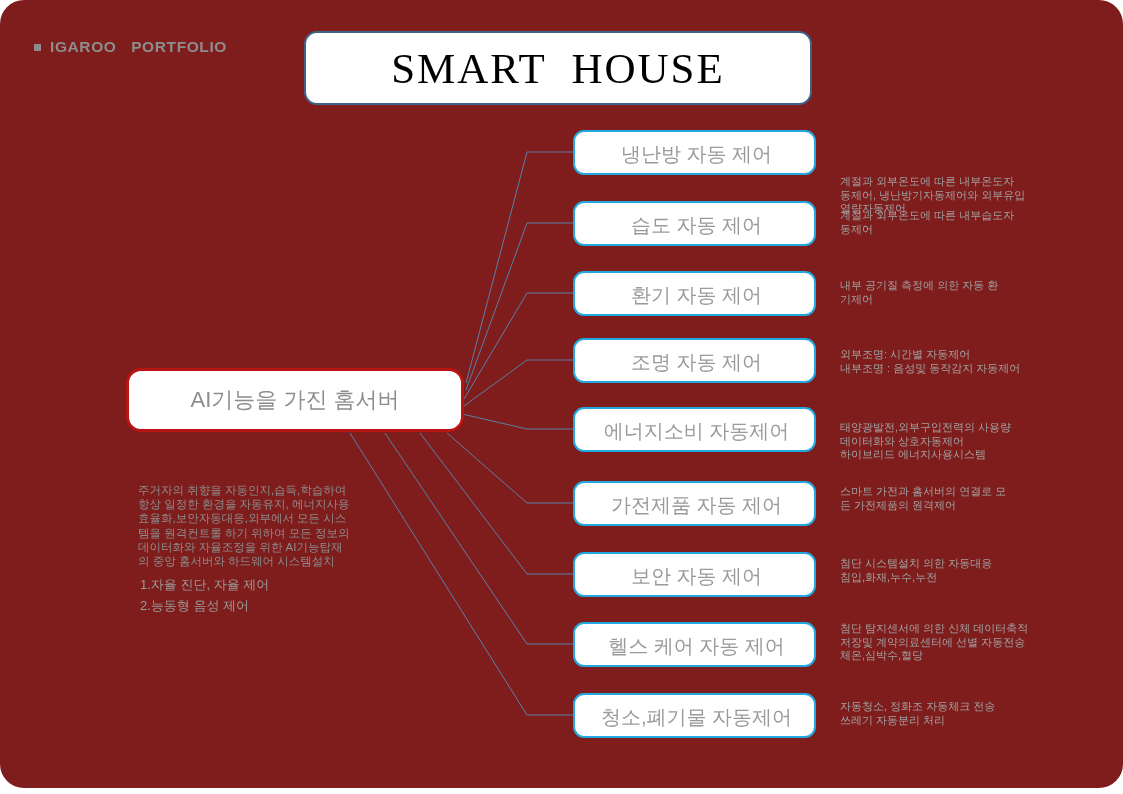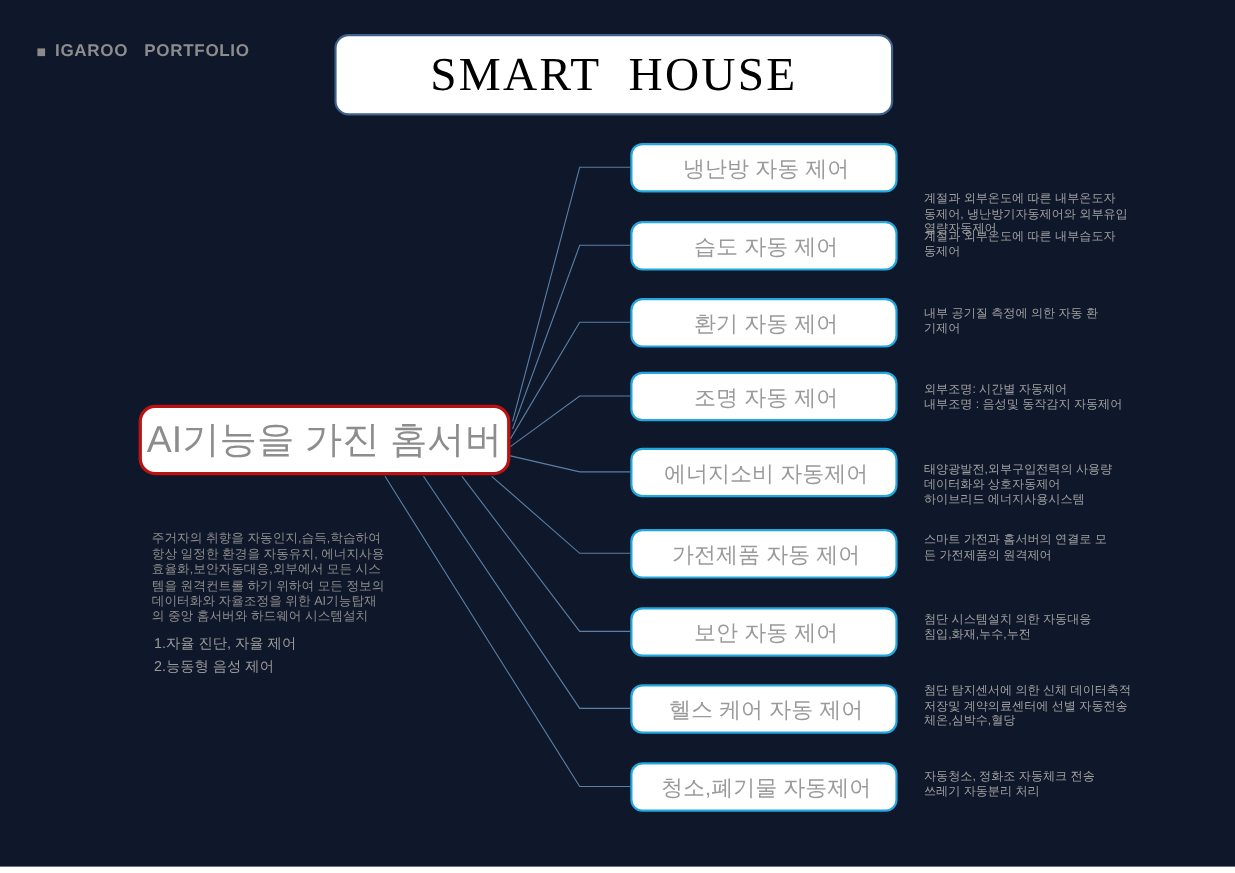--- a/index.html
+++ b/index.html
@@ -4,23 +4,24 @@
 <style>
   html, body {
     margin: 0;
     padding: 0;
     background: #ffffff;
   }
   #slide {
     position: relative;
     width: 1123px;
     height: 788px;
-    background: #0f172a;
+    background: #7f1d1d;
     overflow: hidden;
     font-family: "Liberation Sans", "DejaVu Sans", sans-serif;
+    border-radius: 24px;
   }
 
   
   #brand {
     position: absolute;
     left: 34px;
     top: 38px;
     display: flex;
     align-items: center;
     gap: 9px;
@@ -71,21 +72,21 @@
     box-sizing: border-box;
     border: 3.5px solid #b81414;
     border-radius: 15px;
     background: #ffffff;
     display: flex;
     align-items: center;
     justify-content: center;
     z-index: 5;
   }
   #center-node .txt {
-    font-size: 34px;
+    font-size: 22px;
     color: #8d8d8d;
     white-space: pre;
   }
 
   
   #left-head {
     position: absolute;
     left: 145px;
     top: 448px;
     width: 180px;

